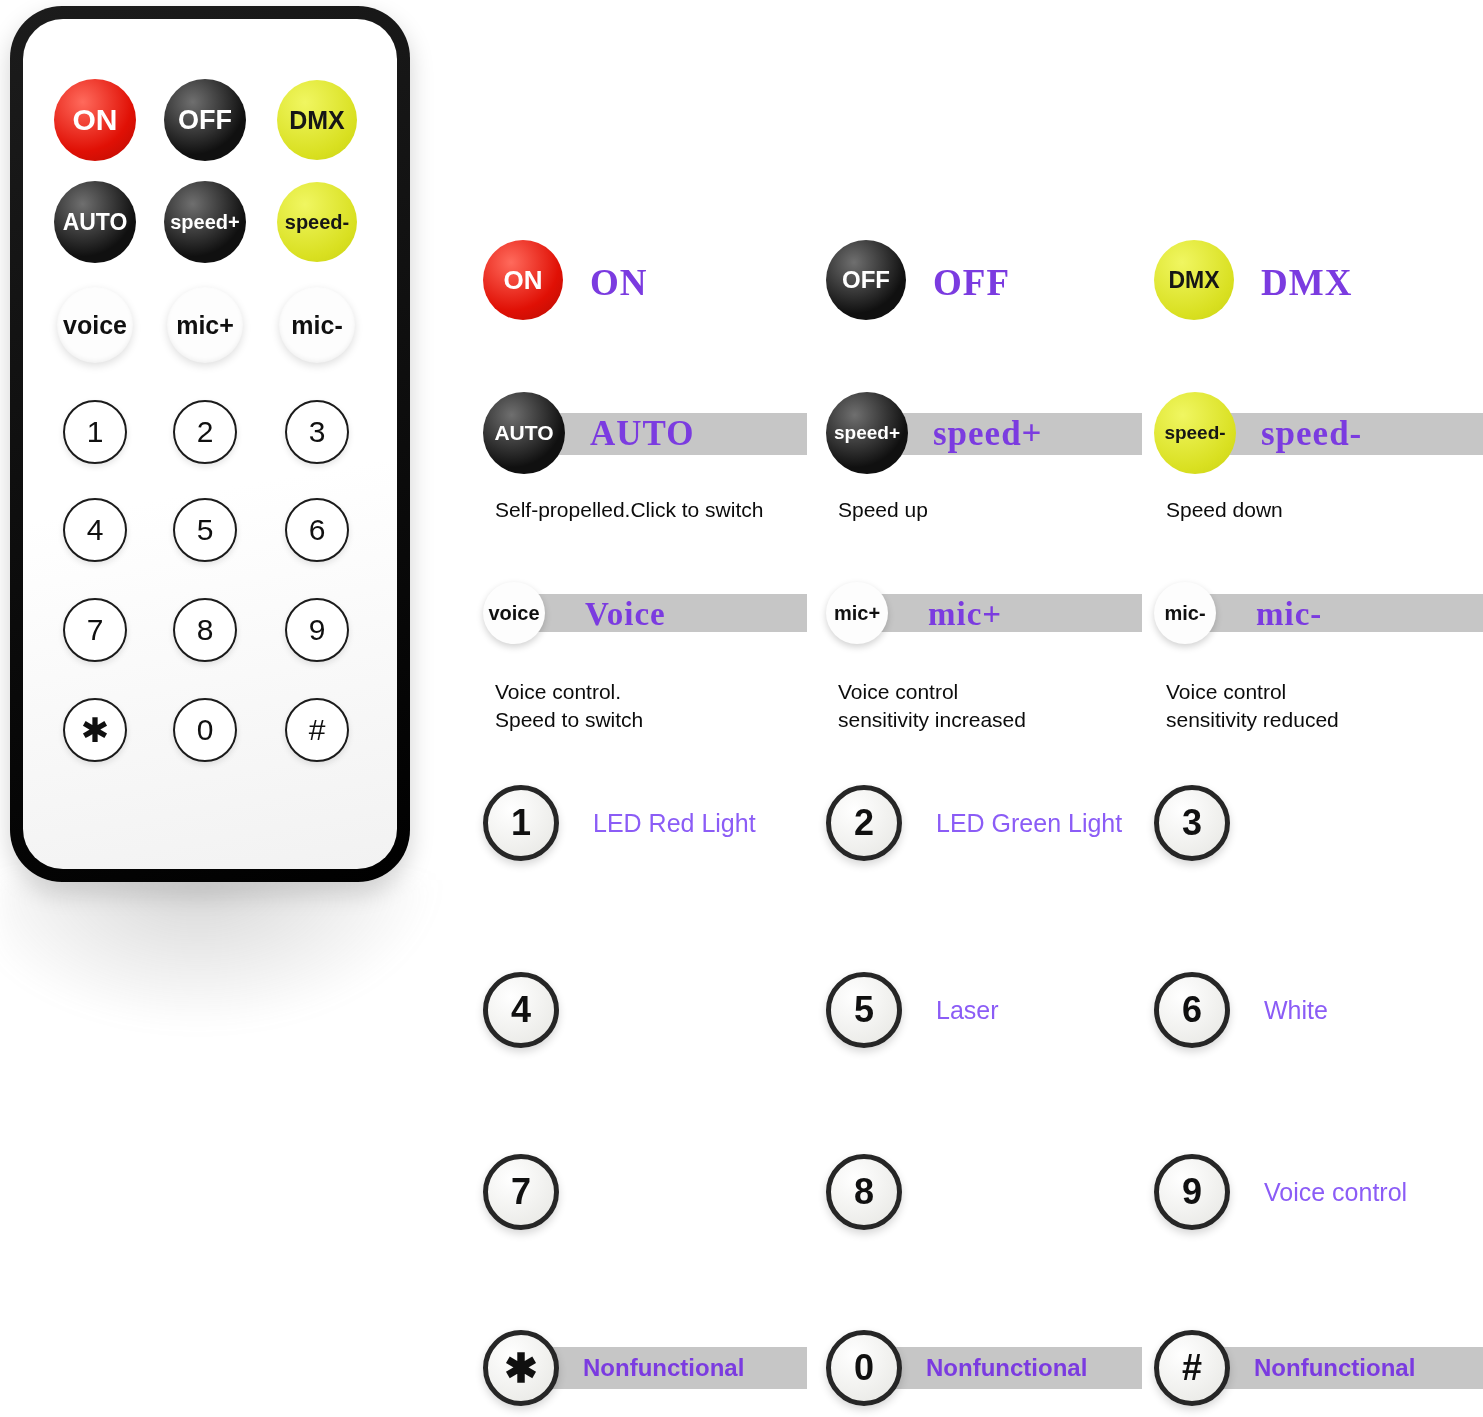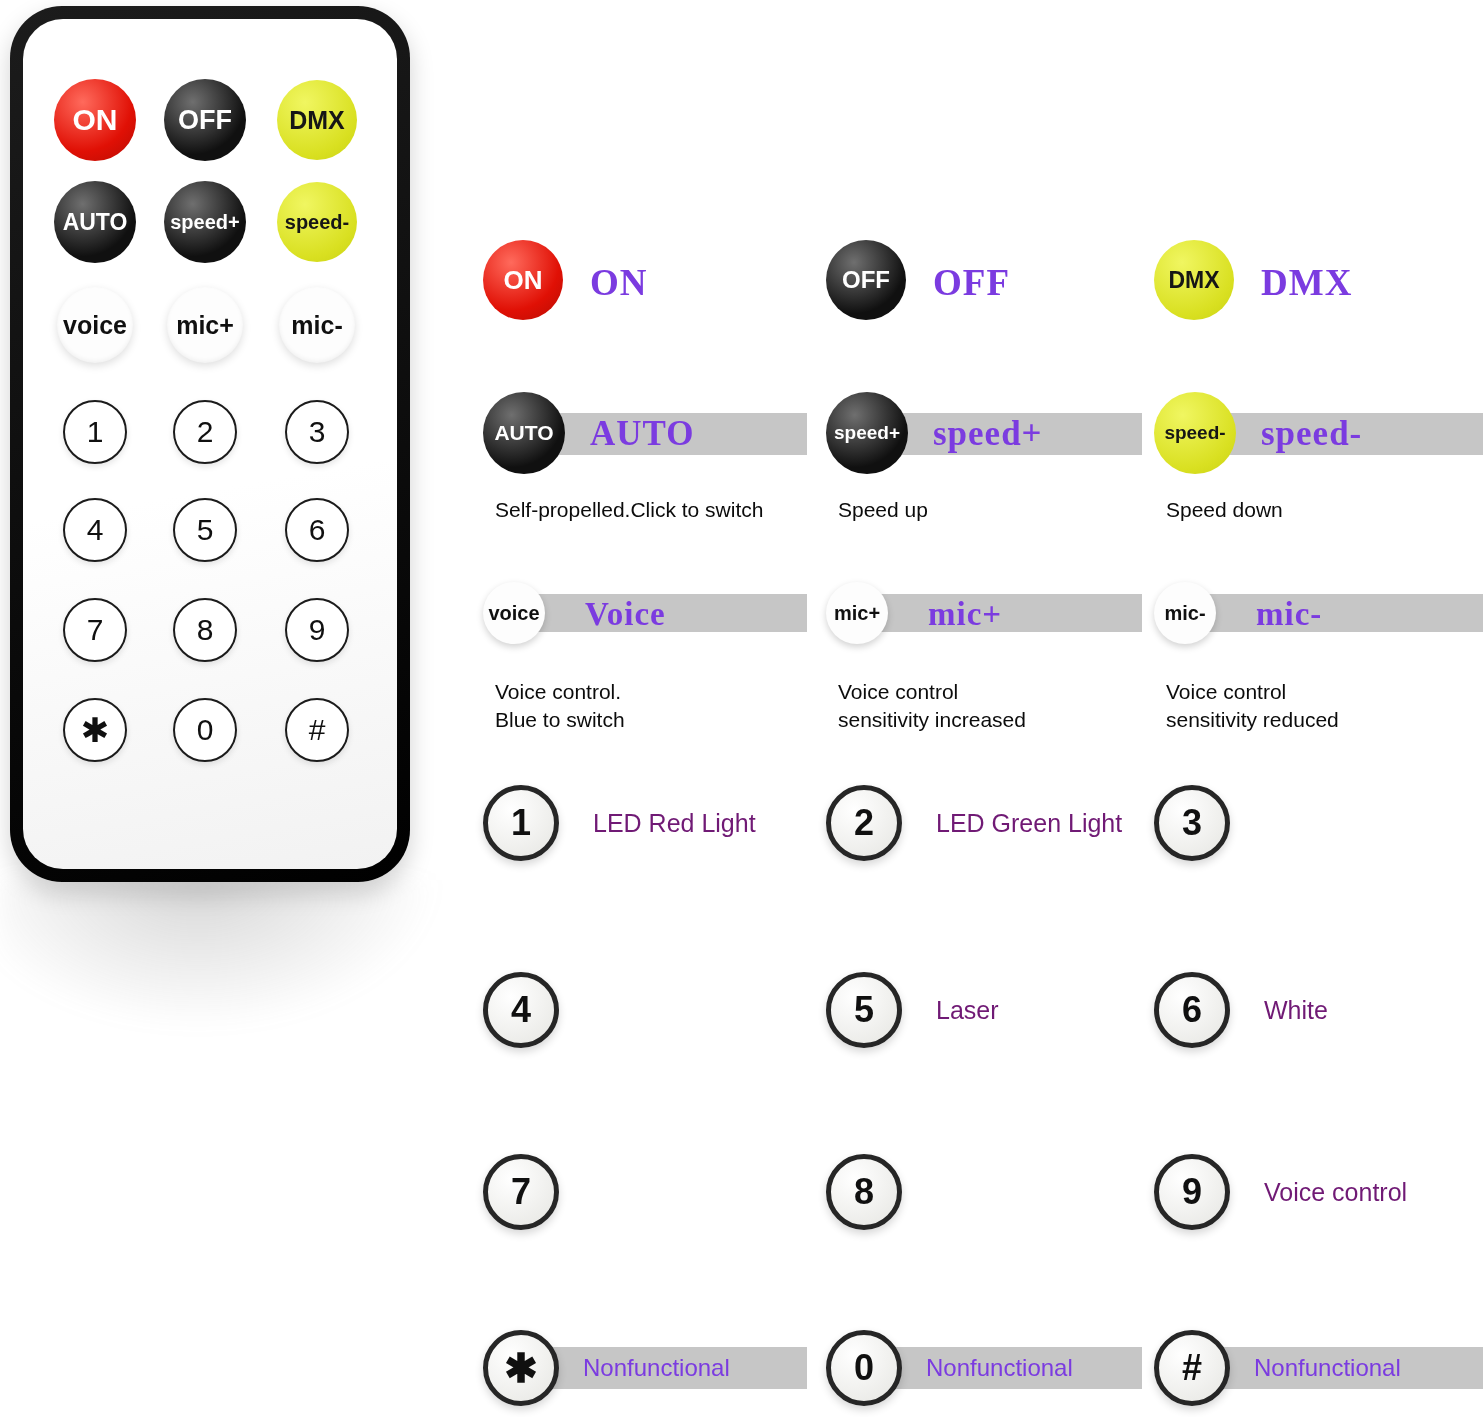--- a/index.html
+++ b/index.html
@@ -60,26 +60,26 @@
                      display:flex; align-items:center; font-size:33px; letter-spacing:1px; }
   .voiceRow .desc { position:absolute; left:12px; top:96px; font-size:21px;
                     color:#0c0c0c; line-height:28px; }
 
   .numRow { width:345px; height:76px; }
   .num-circle { left:0; top:0; width:66px; height:66px; border:5px solid #262626;
                 background:radial-gradient(circle at 35% 30%, #ffffff, #ecece9 75%);
                 color:#101010; font-size:36px; font-weight:700;
                 box-shadow:0 4px 9px rgba(0,0,0,0.16); }
   .numRow .nlabel { position:absolute; left:110px; top:0; height:76px;
-                    display:flex; align-items:center; font-size:25px; color:#701a75; }
+                    display:flex; align-items:center; font-size:25px; color:#8b5cf6; }
 
   .symRow { width:345px; height:80px; }
   .symRow .bar { top:17px; height:42px; }
   .symRow .sname { position:absolute; left:100px; top:17px; height:42px;
-                   display:flex; align-items:center; font-size:24px; font-weight:400;
+                   display:flex; align-items:center; font-size:24px; font-weight:700;
                    color:#7b3be0; }
 </style>
 </head>
 <body>
 
 <div class="stage">
 
   <div class="remote-shadow"></div>
   <div class="remote">
     <div class="remote-face"></div>
@@ -144,21 +144,21 @@
     <div class="aname name-serif">speed-</div>
     <div class="desc">Speed down</div>
   </div>
 
   <div class="cell voiceRow" style="left:483px; top:582px;">
     <div class="bar" style="left:20px; width:304px;"></div>
     <div class="lbtn" style="font-size:20px;">voice</div>
     <div class="vname name-serif">Voice</div>
     <div class="desc">
       <div>Voice control.</div>
-      <div>Blue to switch</div>
+      <div>Speed to switch</div>
     </div>
   </div>
   <div class="cell voiceRow" style="left:826px; top:582px;">
     <div class="bar" style="left:20px; width:296px;"></div>
     <div class="lbtn" style="font-size:20px;">mic+</div>
     <div class="vname name-serif">mic+</div>
     <div class="desc">
       <div>Voice control</div>
       <div>sensitivity increased</div>
     </div>

